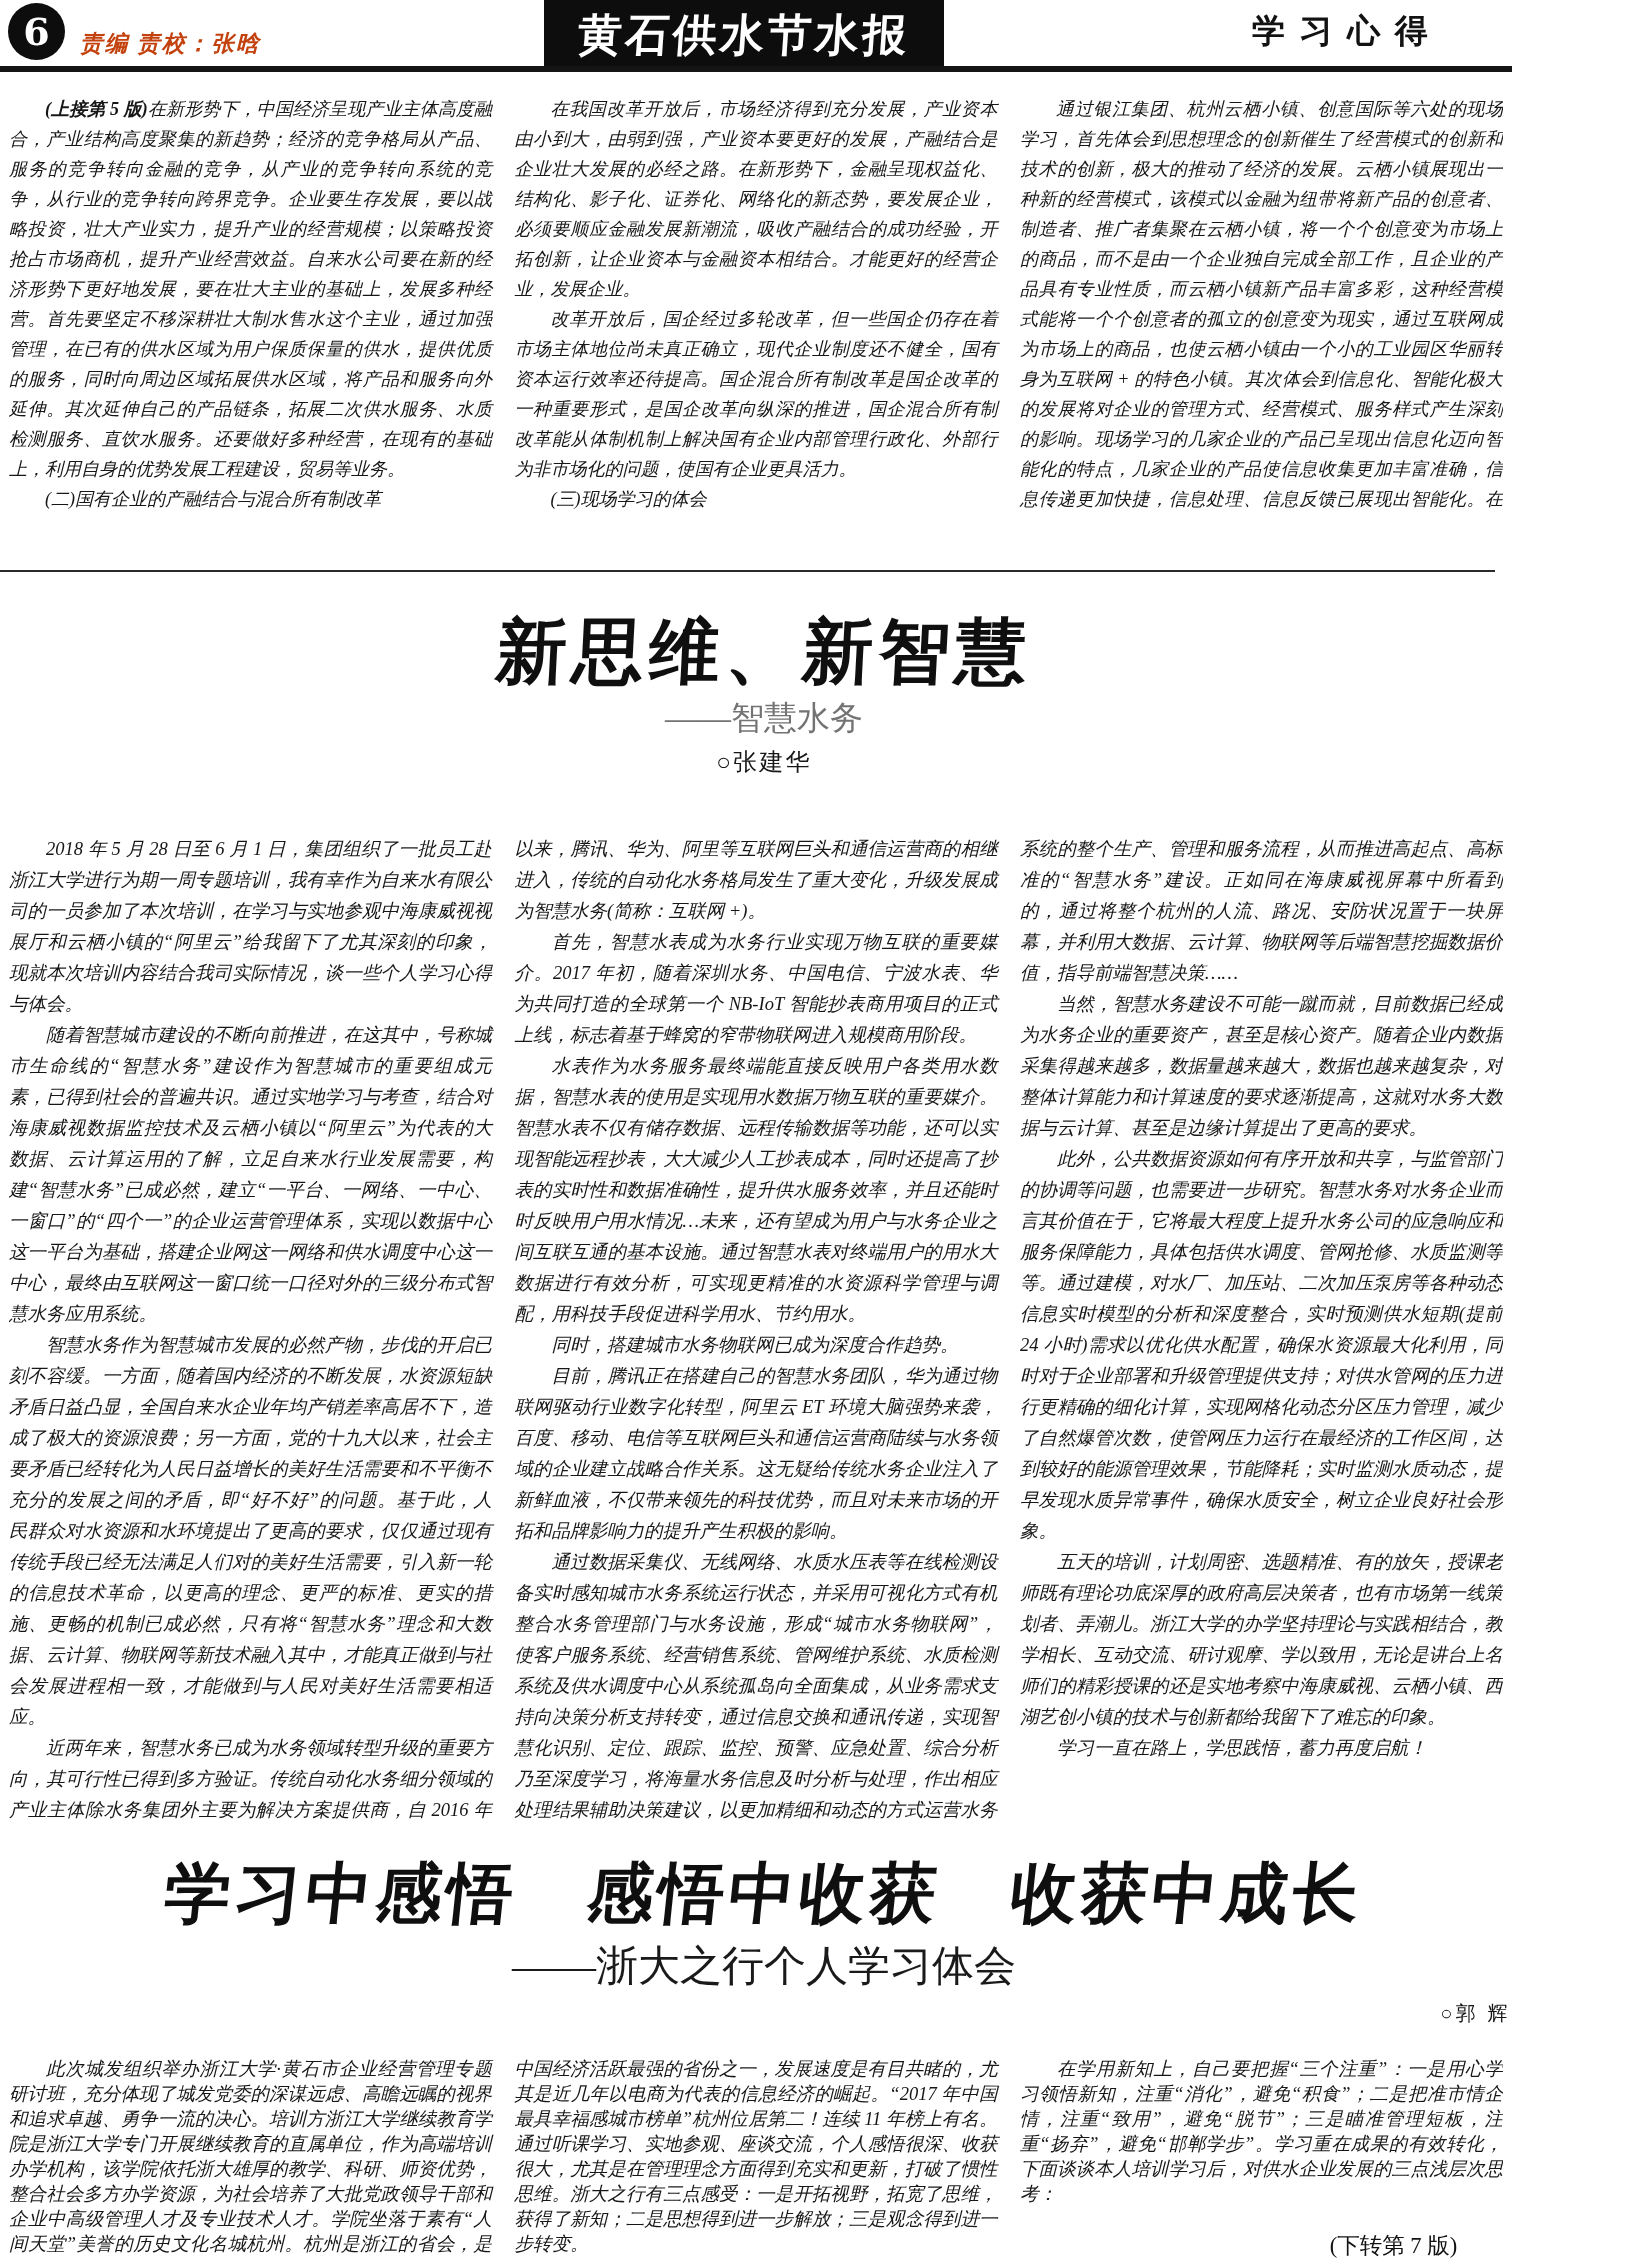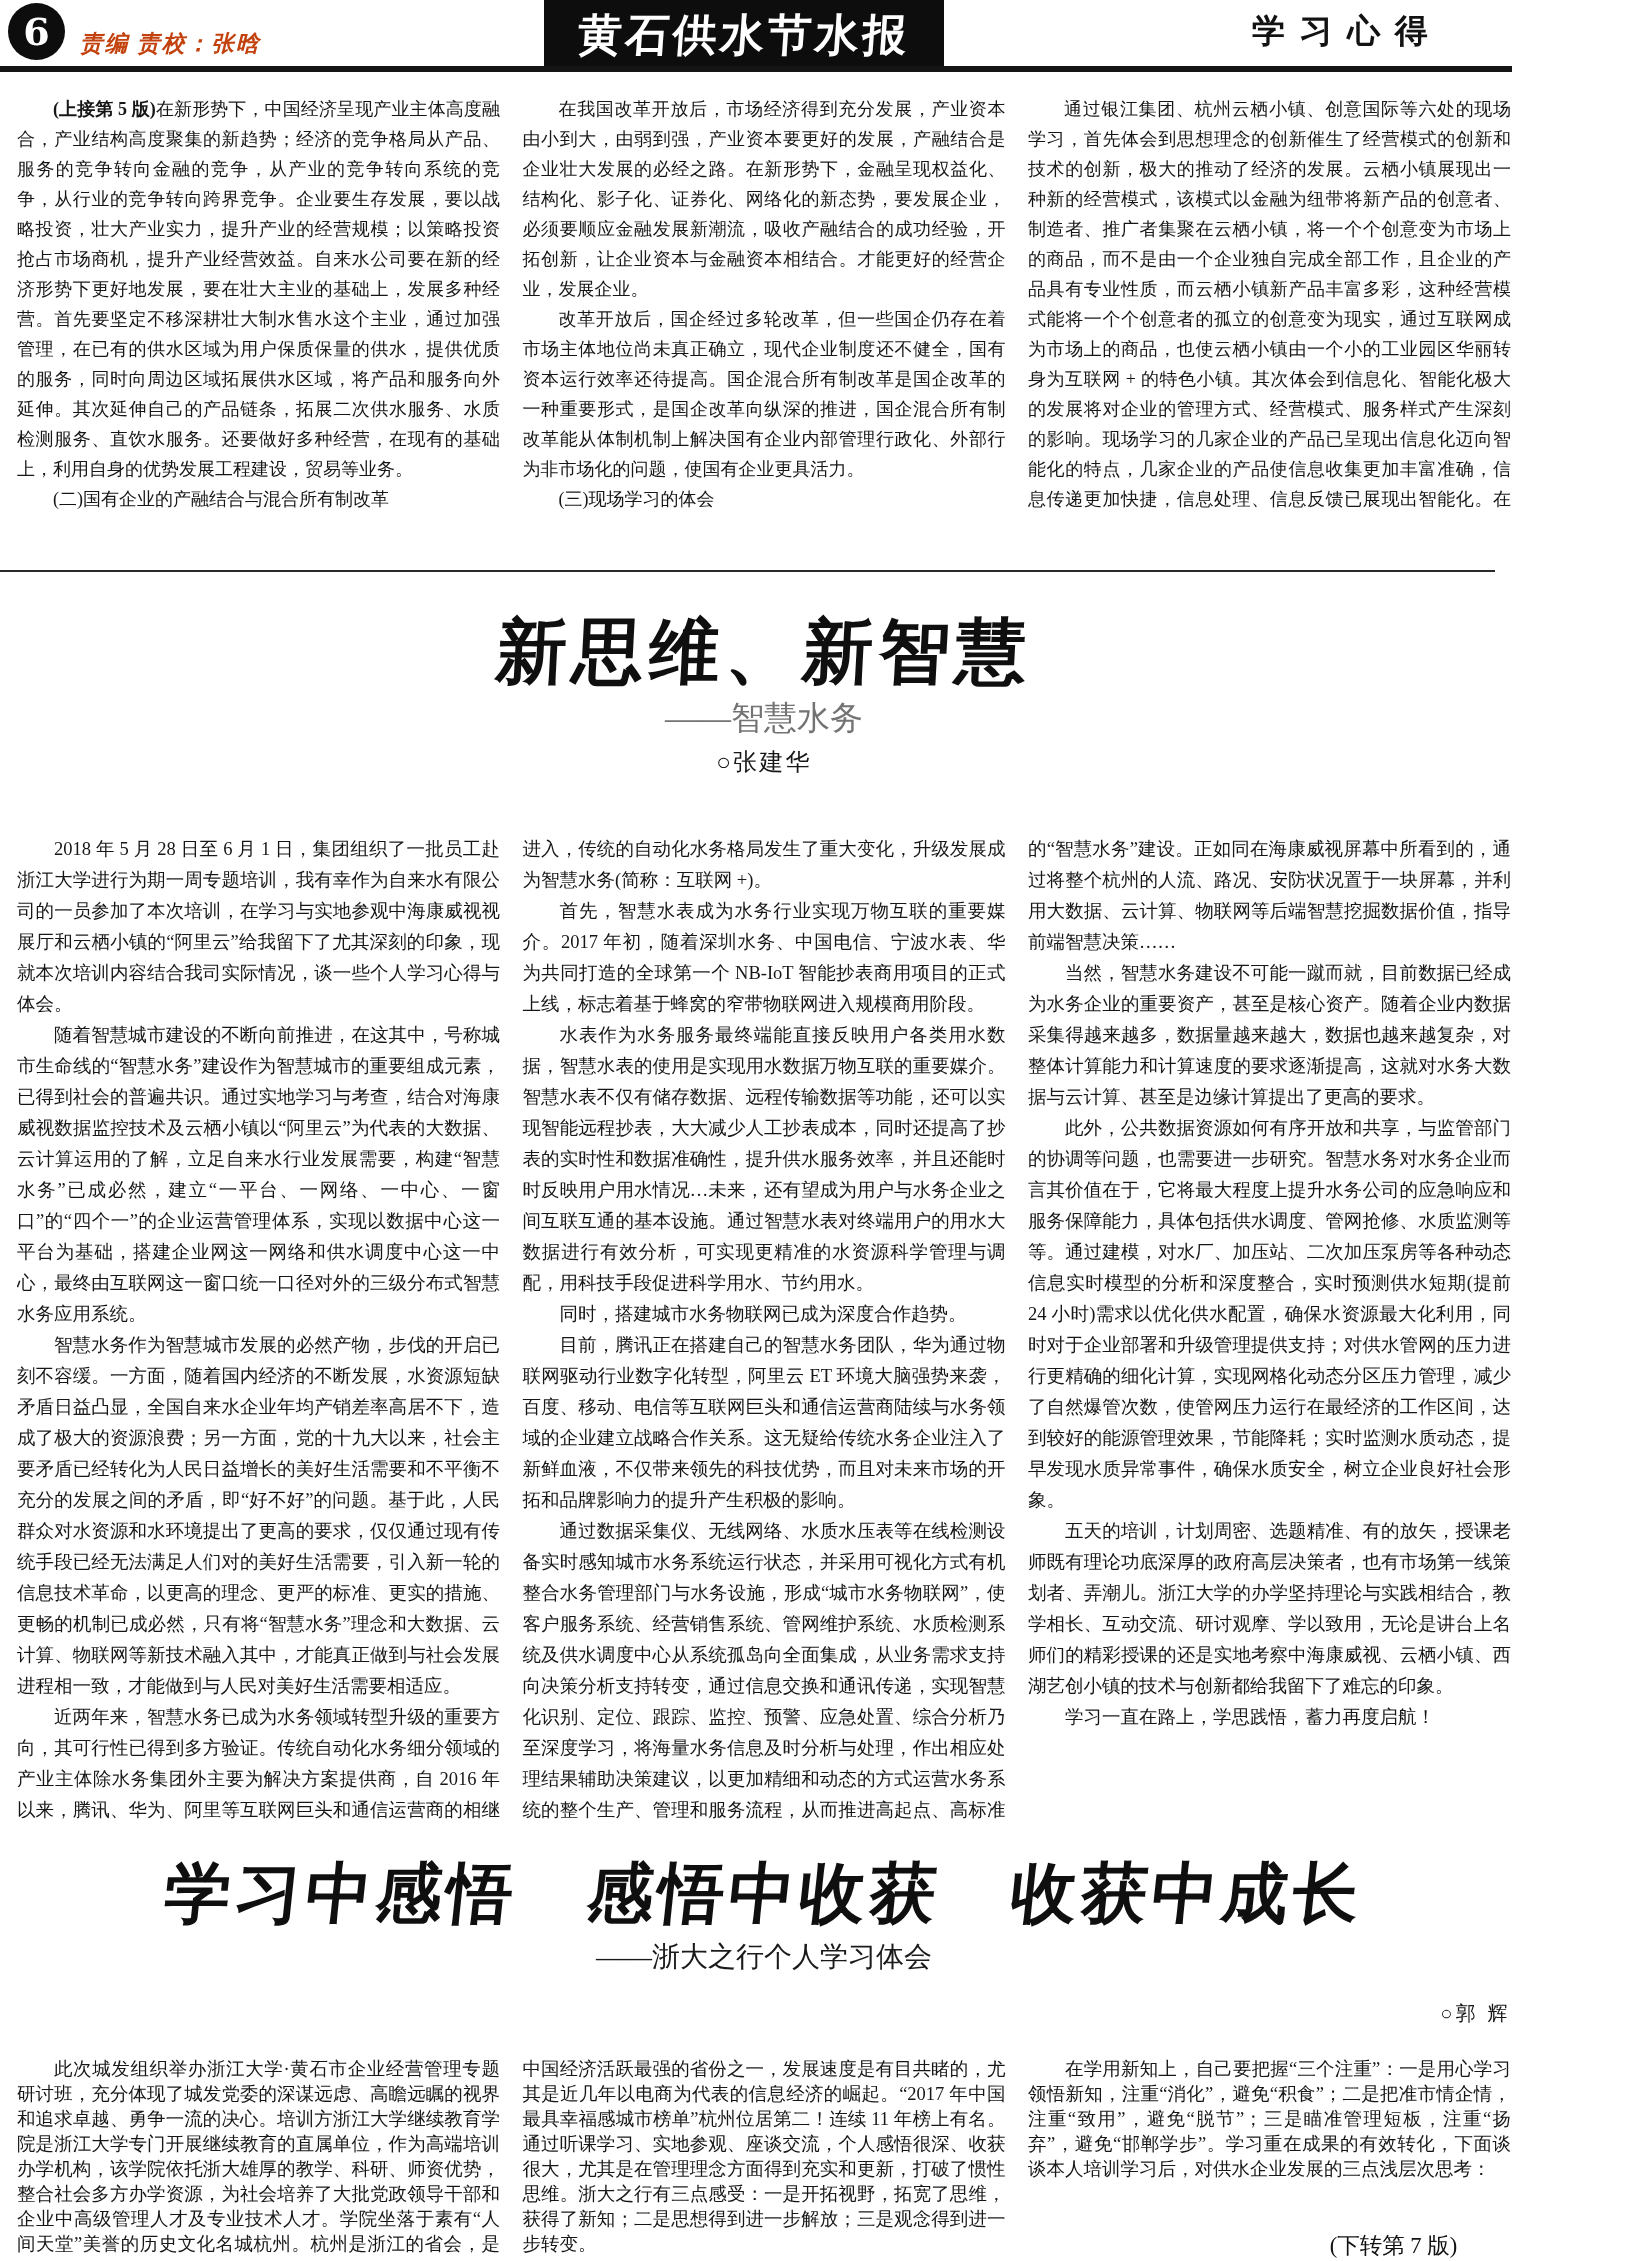--- a/index.html
+++ b/index.html
@@ -39,23 +39,23 @@
     font-size:33px;font-weight:bold;letter-spacing:14.6px;
     white-space:nowrap;color:#121212;
     font-family:"DejaVu Serif",serif;
   }
   .header-rule{
     position:absolute;left:0;top:66px;width:1512px;height:6.2px;
     background:#141414;
   }
   
   .colbody{
-    position:absolute;left:17px;width:1494px;
+    position:absolute;left:9px;width:1494px;
     column-count:3;column-gap:22.5px;column-fill:auto;
-    text-align:justify;overflow:hidden;
+    text-align:justify;overflow:hidden;font-style:italic;
   }
   .para{margin:0;text-indent:2em;}
   .para b{font-weight:bold;}
   
   .top-body{top:94px;height:475px;font-size:18px;line-height:30px;}
   
   .mid-divider{
     position:absolute;left:0;top:570px;width:1495px;height:2.2px;
     background:#2a2a2a;
   }
@@ -78,21 +78,21 @@
   
   .a3-title{
     position:absolute;left:17px;top:1849px;width:1494px;
     text-align:center;font-size:66px;font-weight:bold;
     letter-spacing:4.5px;color:#0f0f0f;
     font-family:"DejaVu Serif",serif;transform:skewX(-6deg);
     white-space:nowrap;
   }
   .a3-subtitle{
     position:absolute;left:17px;top:1938px;width:1494px;
-    text-align:center;font-size:28px;color:#1a1a1a;
+    text-align:center;font-size:42px;color:#1a1a1a;
   }
   .a3-author{
     position:absolute;left:17px;top:1988px;width:1494px;
     text-align:right;font-size:20px;letter-spacing:3.4px;margin-top:12px;
   }
   .a3-body{top:2057px;height:204px;font-size:18.5px;line-height:25px;}
   .jump-out{
     position:absolute;left:1281px;top:2230px;width:225px;
     text-align:center;font-size:22.5px;color:#111;white-space:nowrap;
   }

